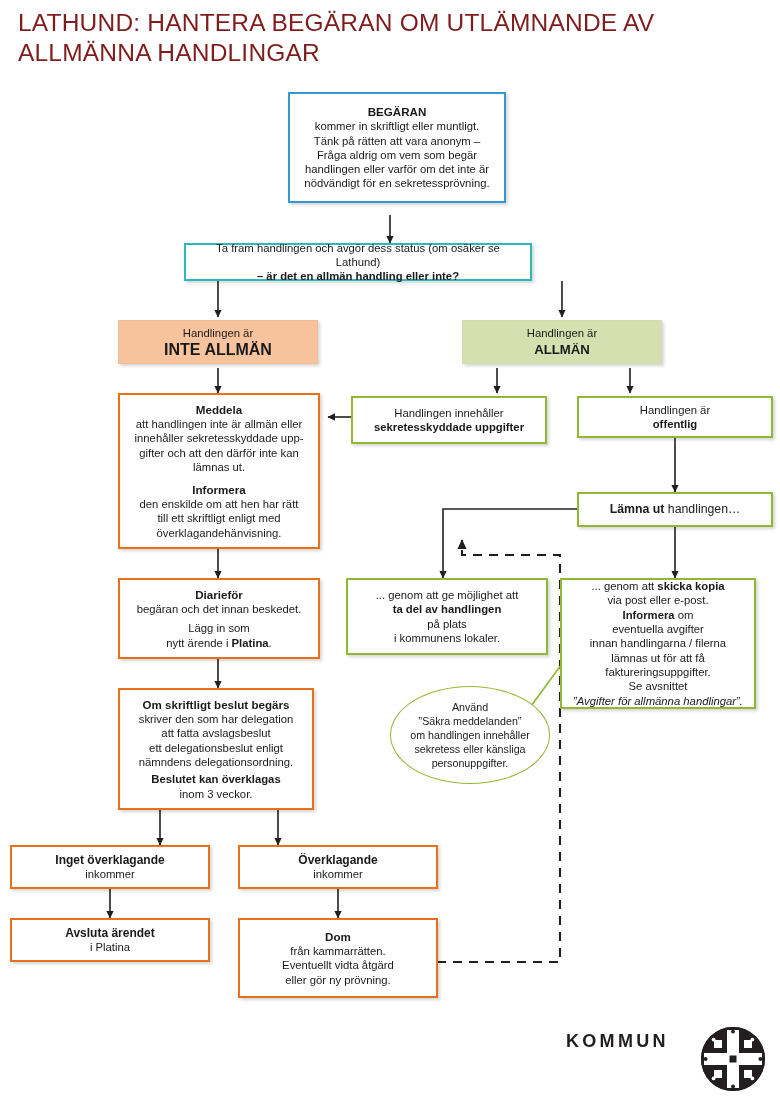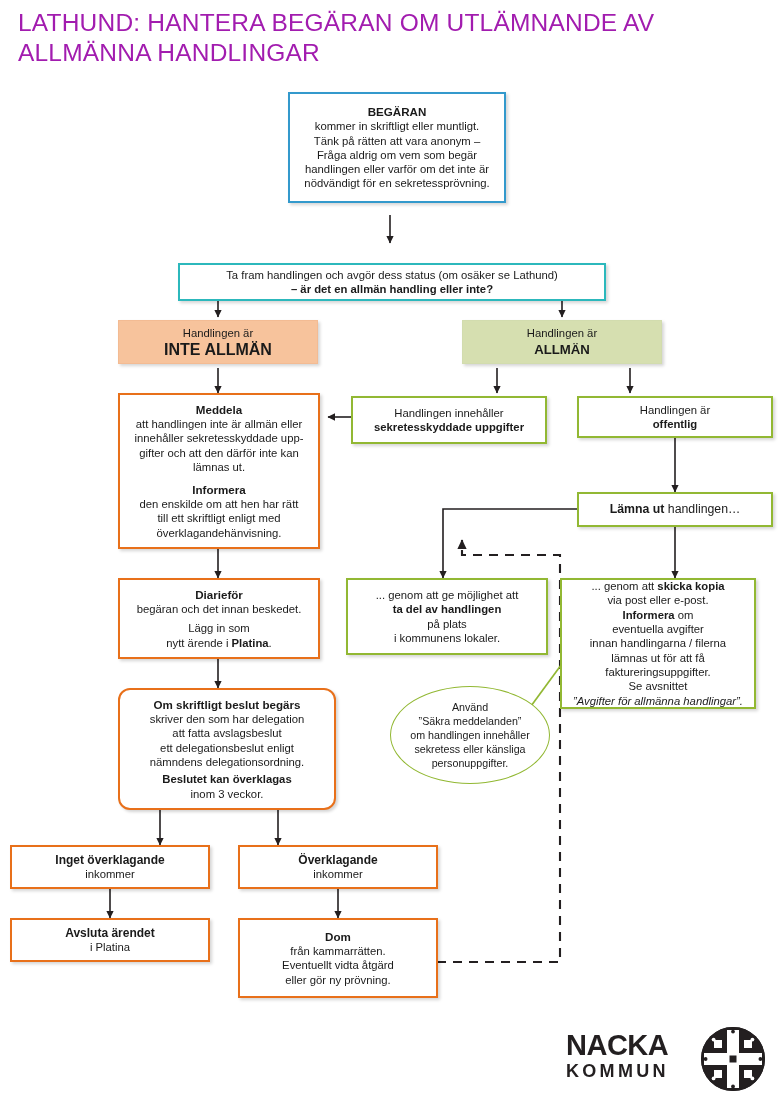--- a/index.html
+++ b/index.html
@@ -16,21 +16,21 @@
 
   
   #title {
     position: absolute;
     left: 18px;
     top: 8px;
     width: 740px;
     font-size: 24.5px;
     line-height: 30px;
     letter-spacing: 0.2px;
-    color: #a21caf;
+    color: #7f1d1d;
     font-weight: 300;
   }
 
   
   #wires {
     position: absolute;
     left: 0; top: 0;
     width: 780px; height: 1098px;
     pointer-events: none;
   }
@@ -154,21 +154,21 @@
 
 <div class="node blue" style="left:288px; top:92px; width:218px; height:111px;">
   <p class="hd">BEGÄRAN</p>
   <p class="t">kommer in skriftligt eller muntligt.</p>
   <p class="t">Tänk på rätten att vara anonym –</p>
   <p class="t">Fråga aldrig om vem som begär</p>
   <p class="t">handlingen eller varför om det inte är</p>
   <p class="t">nödvändigt för en sekretessprövning.</p>
 </div>
 
-<div class="node teal" style="left:178px; top:243px; width:428px; height:38px;margin-top:20px;">
+<div class="node teal" style="left:184px; top:243px; width:348px; height:38px;">
   <p class="t">Ta fram handlingen och avgör dess status (om osäker se Lathund)</p>
   <p class="t b">– är det en allmän handling eller inte?</p>
 </div>
 
 <div class="node peach" style="left:118px; top:320px; width:200px; height:44px;">
   <p class="t">Handlingen är</p>
   <p style="font-weight:700;font-size:16px;line-height:17px;">INTE ALLMÄN</p>
 </div>
 
 <div class="node olive" style="left:462px; top:320px; width:200px; height:44px;">
@@ -208,21 +208,21 @@
 <div class="node orange" style="left:118px; top:578px; width:202px; height:81px;">
   <p class="hd">Diarieför</p>
   <p class="t">begäran och det innan beskedet.</p>
   <div class="gap"></div>
   <p class="t">Lägg in som</p>
   <p class="t">
     <span>nytt ärende i </span><span class="b">Platina</span><span>.</span>
   </p>
 </div>
 
-<div class="node orange" style="left:118px; top:688px; width:218px; height:122px;border-radius:12px;">
+<div class="node orange" style="left:118px; top:688px; width:196px; height:122px;">
   <p class="hd">Om skriftligt beslut begärs</p>
   <p class="t">skriver den som har delegation</p>
   <p class="t">att fatta avslagsbeslut</p>
   <p class="t">ett delegationsbeslut enligt</p>
   <p class="t">nämndens delegationsordning.</p>
   <div class="gap"></div>
   <p class="t" style="font-weight:700;">
     <span>Beslutet </span><span>kan överklagas</span>
   </p>
   <p class="t">inom 3 veckor.</p>
@@ -278,21 +278,20 @@
 <div id="bubble">
   <p style="margin:0;">Använd</p>
   <p style="margin:0;">”Säkra meddelanden”</p>
   <p style="margin:0;">om handlingen innehåller</p>
   <p style="margin:0;">sekretess eller känsliga</p>
   <p style="margin:0;">personuppgifter.</p>
 </div>
 
 <div id="logo">
   <div class="wordmark">
-    <div class="nacka">NACKA</div>
     <div class="kommun">KOMMUN</div>
   </div>
   <svg width="66" height="66" viewBox="0 0 66 66">
     <circle cx="33" cy="33" r="32" fill="#231f20"></circle>
 
     <rect x="27" y="4" width="12" height="58" fill="#ffffff"></rect>
     <rect x="4" y="27" width="58" height="12" fill="#ffffff"></rect>
 
     <rect x="29.5" y="29.5" width="7" height="7" fill="#231f20"></rect>
 

